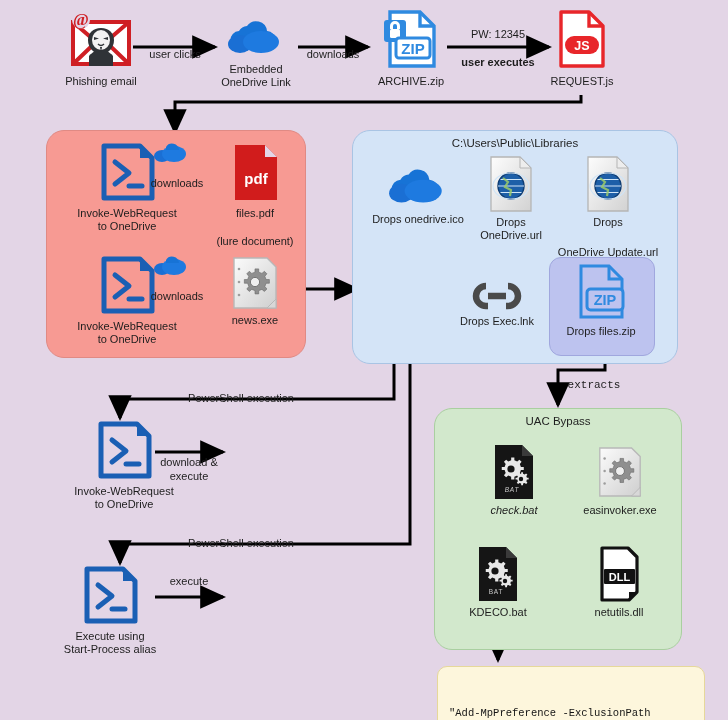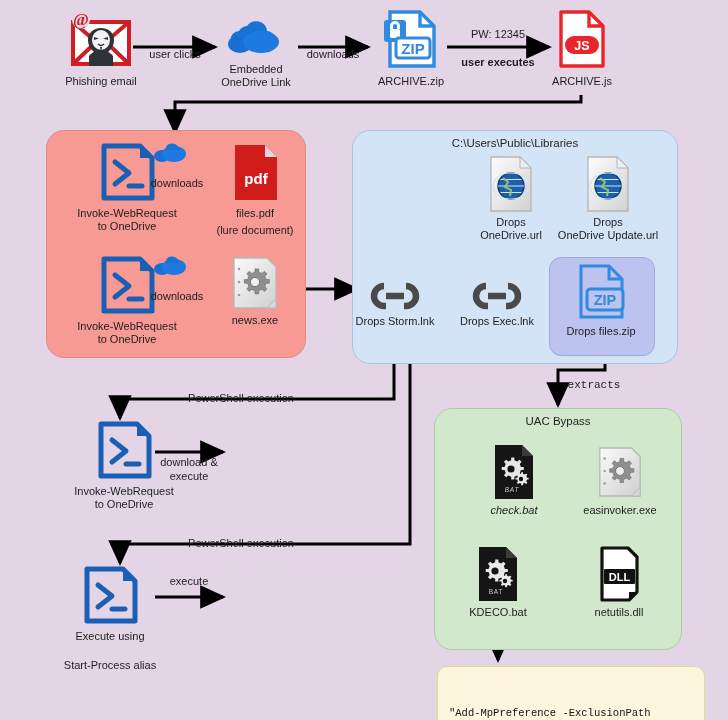--- a/index.html
+++ b/index.html
@@ -136,21 +136,21 @@
   <div class="elabel" style="left:452px;top:28px;width:92px;">PW: 12345</div>
   <div class="elabel" style="left:452px;top:56px;width:92px;font-weight:bold;">user executes</div>
 
   <div class="node" style="left:551px;top:8px;width:62px;">
     <svg class="ico" width="54" height="64" viewBox="0 0 54 64">
       <path d="M6,4 L34,4 L48,18 L48,58 L6,58 z" fill="#fff" stroke="#e8262a" stroke-width="3.4" stroke-linejoin="round"></path>
       <path d="M34,4 L34,18 L48,18" fill="none" stroke="#e8262a" stroke-width="3.4"></path>
       <rect x="10" y="28" width="34" height="18" rx="9" fill="#e8262a"></rect>
       <text x="27" y="42" font-family="Liberation Sans, sans-serif" font-size="12.5" font-weight="bold" fill="#fff" text-anchor="middle">JS</text>
     </svg>
-    <div class="cap">ARCHIVE.js</div>
+    <div class="cap">REQUEST.js</div>
   </div>
 
   <div class="group group-red" style="left:46px;top:130px;width:258px;height:226px;"></div>
 
   <div class="node" style="left:67px;top:142px;width:120px;">
     <svg class="ico" width="62" height="62" viewBox="0 0 62 62">
       <path d="M8,4 L44,4 L56,16 L56,56 L8,56 z" fill="none" stroke="#1a5fb4" stroke-width="5" stroke-linejoin="round"></path>
       <path d="M44,4 L44,16 L56,16 z" fill="#1a5fb4"></path>
       <path d="M19,20 L33,31 L19,42" fill="none" stroke="#1a5fb4" stroke-width="5" stroke-linecap="round" stroke-linejoin="round"></path>
       <path d="M33,44 L46,44" stroke="#1a5fb4" stroke-width="5" stroke-linecap="round"></path>
@@ -166,21 +166,21 @@
   </svg>
   <div class="elabel" style="left:140px;top:177px;width:74px;">downloads</div>
 
   <div class="node" style="left:213px;top:142px;width:84px;">
     <svg class="ico" width="52" height="62" viewBox="0 0 52 62">
       <path d="M6,3 L36,3 L48,15 L48,58 L6,58 z" fill="#d11c1c"></path>
       <path d="M36,3 L36,15 L48,15 z" fill="#e3d5e6"></path>
       <text x="27" y="42" font-family="Liberation Sans, sans-serif" font-size="15" font-weight="bold" fill="#fff" text-anchor="middle">pdf</text>
     </svg>
     <div class="cap">files.pdf</div>
-    <div class="cap" style="margin-top:4px">(lure document)</div>
+    <div class="cap" style="margin-top:15px">(lure document)</div>
   </div>
 
   <div class="node" style="left:67px;top:255px;width:120px;">
     <svg class="ico" width="62" height="62" viewBox="0 0 62 62">
       <path d="M8,4 L44,4 L56,16 L56,56 L8,56 z" fill="none" stroke="#1a5fb4" stroke-width="5" stroke-linejoin="round"></path>
       <path d="M44,4 L44,16 L56,16 z" fill="#1a5fb4"></path>
       <path d="M19,20 L33,31 L19,42" fill="none" stroke="#1a5fb4" stroke-width="5" stroke-linecap="round" stroke-linejoin="round"></path>
       <path d="M33,44 L46,44" stroke="#1a5fb4" stroke-width="5" stroke-linecap="round"></path>
     </svg>
     <div class="cap">Invoke-WebRequest</div>
@@ -214,20 +214,28 @@
         <circle cx="0" cy="0" r="4.6" fill="#efefef" stroke="#6d6d6d" stroke-width="0.9"></circle>
       </g>
     </svg>
     <div class="cap">news.exe</div>
   </div>
 
   <div class="group group-blue" style="left:352px;top:130px;width:324px;height:232px;">
     <div class="group-title">C:\Users\Public\Libraries</div>
   </div>
 
+  <div class="node" style="left:366px;top:166px;width:104px;">
+    <svg class="ico" width="64" height="44" viewBox="0 0 62 42">
+      <path d="M22,8 a11,11 0 0 1 20,5 a9,9 0 0 1 -1,18 l-26,0 a9,9 0 0 1 -1,-18 a10,10 0 0 1 8,-5 z" fill="#1773d6"></path>
+      <ellipse cx="15" cy="26" rx="12" ry="9" fill="#1a6fd4"></ellipse>
+      <ellipse cx="36" cy="24" rx="18" ry="11" fill="#1e7ae0"></ellipse>
+    </svg>
+    <div class="cap">Drops onedrive.ico</div>
+  </div>
 
   <div class="node" style="left:470px;top:155px;width:82px;">
     <svg class="ico" width="50" height="58" viewBox="0 0 50 58">
       <defs>
         <linearGradient id="urlg" x1="0" y1="0" x2="1" y2="1">
           <stop offset="0" stop-color="#fdfdfd"></stop>
             <stop offset="1" stop-color="#d2d2d2"></stop>
         </linearGradient>
       </defs>
       <path d="M5,2 L34,2 L45,13 L45,56 L5,56 z" fill="url(#urlg)" stroke="#b5b5b5" stroke-width="1.3"></path>
@@ -246,33 +254,23 @@
     <svg class="ico" width="50" height="58" viewBox="0 0 50 58">
       <path d="M5,2 L34,2 L45,13 L45,56 L5,56 z" fill="url(#urlg)" stroke="#b5b5b5" stroke-width="1.3"></path>
       <path d="M34,2 L34,13 L45,13 z" fill="#ededed" stroke="#b5b5b5" stroke-width="1"></path>
       <circle cx="25" cy="31" r="13" fill="#1d5fa8"></circle>
       <circle cx="25" cy="31" r="13" fill="none" stroke="#0e3d74" stroke-width="1.4"></circle>
       <path d="M25,18 a18,13 0 0 0 0,26 a18,13 0 0 0 0,-26 z" fill="none" stroke="#cfe4f7" stroke-width="1.1"></path>
       <path d="M12,31 L38,31 M14.5,24.5 L35.5,24.5 M14.5,37.5 L35.5,37.5" stroke="#cfe4f7" stroke-width="1.1"></path>
       <path d="M17,23 l5,4 l-3,5 l6,3 l-1,6" fill="none" stroke="#9ccb6a" stroke-width="2.2" opacity="0.85"></path>
     </svg>
     <div class="cap">Drops</div>
-    <div class="cap" style="margin-top:0">OneDrive Update.url</div>
-  </div>
-
-  <div class="node" style="left:356px;top:280px;width:78px;">
-    <svg class="ico" width="74" height="32" viewBox="0 0 74 32">
-      <g fill="none" stroke="#4a4a4a" stroke-width="6.5">
-        <path d="M26,6 a10,10 0 1 0 0,20 l2,0"></path>
-        <path d="M48,6 a10,10 0 1 1 0,20 l-2,0"></path>
-        <path d="M28,16 L46,16"></path>
-      </g>
-    </svg>
-    <div class="cap">Drops Storm.lnk</div>
-  </div>
+    <div class="cap" style="margin-top:17px">OneDrive Update.url</div>
+  </div>
+
 
   <div class="node" style="left:460px;top:280px;width:74px;">
     <svg class="ico" width="74" height="32" viewBox="0 0 74 32">
       <g fill="none" stroke="#4a4a4a" stroke-width="6.5">
         <path d="M26,6 a10,10 0 1 0 0,20 l2,0"></path>
         <path d="M48,6 a10,10 0 1 1 0,20 l-2,0"></path>
         <path d="M28,16 L46,16"></path>
       </g>
     </svg>
     <div class="cap">Drops Exec.lnk</div>
@@ -311,21 +309,21 @@
   <div class="elabel" style="left:136px;top:537px;width:210px;">PowerShell execution</div>
 
   <div class="node" style="left:48px;top:565px;width:124px;align-items:center;">
     <svg class="ico" width="62" height="62" viewBox="0 0 62 62">
       <path d="M8,4 L44,4 L56,16 L56,56 L8,56 z" fill="none" stroke="#1a5fb4" stroke-width="5" stroke-linejoin="round"></path>
       <path d="M44,4 L44,16 L56,16 z" fill="#1a5fb4"></path>
       <path d="M19,20 L33,31 L19,42" fill="none" stroke="#1a5fb4" stroke-width="5" stroke-linecap="round" stroke-linejoin="round"></path>
       <path d="M33,44 L46,44" stroke="#1a5fb4" stroke-width="5" stroke-linecap="round"></path>
     </svg>
     <div class="cap">Execute using</div>
-    <div class="cap" style="margin-top:16px">Start-Process alias</div>
+    <div class="cap" style="margin-top:0">Start-Process alias</div>
   </div>
 
   <div class="elabel" style="left:155px;top:575px;width:68px;">execute</div>
 
 
   <div class="group group-green" style="left:434px;top:408px;width:246px;height:240px;">
     <div class="group-title">UAC Bypass</div>
   </div>
 
   <div class="node" style="left:476px;top:443px;width:76px;font-style:italic;">

